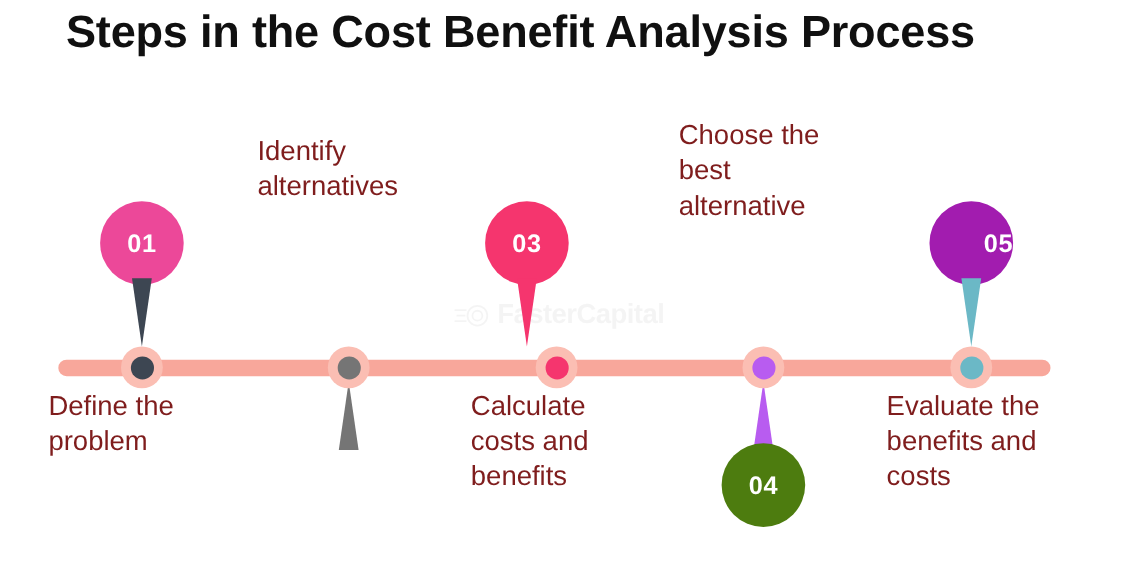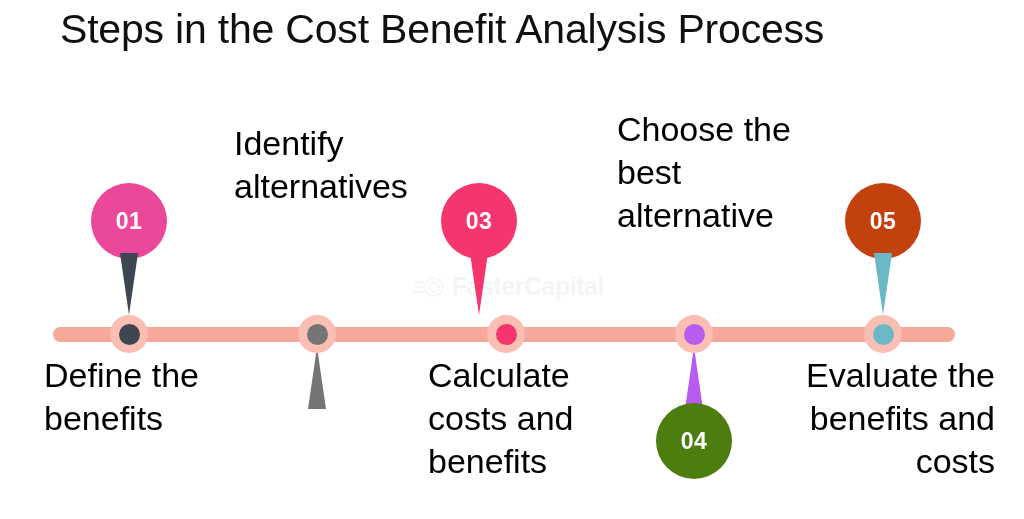--- a/index.html
+++ b/index.html
@@ -22,21 +22,21 @@
     background: #ffffff;
   }
 
   
   #page-title {
     position: absolute;
     left: 60px;
     top: 6px;
     font-family: "Liberation Sans", sans-serif;
     font-size: 41px;
-    font-weight: 400;
+    font-weight: 700;
     color: #101010;
     letter-spacing: -0.2px;
     white-space: nowrap;
   }
 
   
   #watermark {
     position: absolute;
     left: 413px;
     top: 272px;
@@ -126,23 +126,23 @@
   .pin.pin-down .pin-tail {
     border-bottom-width: 62px;
     border-bottom-style: solid;
     margin-bottom: -6px;
   }
 
   
   .step-caption {
     position: absolute;
     font-family: "Liberation Sans", sans-serif;
-    font-size: 34px;
+    font-size: 25px;
     font-weight: 400;
-    color: #000000;
+    color: #7f1d1d;
     line-height: 1.27;
     white-space: pre-line;
   }
 </style>
 </head>
 <body>
 
 <div id="infographic">
 
   <div id="page-title">Steps in the Cost Benefit Analysis Process</div>
@@ -166,21 +166,21 @@
       <div class="pin pin-up" style="left: 129px; top: 183px;">
         <div class="pin-bubble" style="background: #ec4899;">
           <span class="pin-number">01</span>
         </div>
         <div class="pin-tail" style="border-top-color: rgb(61, 70, 82);"></div>
       </div>
       <div class="timeline-marker" style="left: 129px; top: 334px; background: rgb(251, 190, 179);">
         <div class="marker-core" style="background: rgb(61, 70, 82);"></div>
       </div>
       <div class="step-caption" style="left: 44px; top: 354px;">Define the
-benefits</div>
+problem</div>
       <div class="pin pin-down" style="left: 317px; top: 347px;">
         <div class="pin-tail" style="border-bottom-color: rgb(117, 117, 117);"></div>
       </div>
       <div class="timeline-marker" style="left: 317px; top: 334px; background: rgb(251, 190, 179);">
         <div class="marker-core" style="background: rgb(117, 117, 117);"></div>
       </div>
       <div class="step-caption" style="left: 234px; top: 122px;">Identify
 alternatives</div>
       <div class="pin pin-up" style="left: 479px; top: 183px;">
         <div class="pin-bubble" style="background: rgb(245, 53, 110);">
@@ -200,26 +200,26 @@
           <span class="pin-number">04</span>
         </div>
       </div>
       <div class="timeline-marker" style="left: 694px; top: 334px; background: rgb(251, 190, 179);">
         <div class="marker-core" style="background: rgb(184, 92, 240);"></div>
       </div>
       <div class="step-caption" style="left: 617px; top: 108px;">Choose the
 best
 alternative</div>
       <div class="pin pin-up" style="left: 883px; top: 183px;">
-        <div class="pin-bubble" style="background: #c2410c;">
+        <div class="pin-bubble" style="background: #a21caf; justify-content: flex-end;">
           <span class="pin-number">05</span>
         </div>
         <div class="pin-tail" style="border-top-color: rgb(107, 184, 198);"></div>
       </div>
       <div class="timeline-marker" style="left: 883px; top: 334px; background: rgb(251, 190, 179);">
         <div class="marker-core" style="background: rgb(107, 184, 198);"></div>
       </div>
-      <div class="step-caption" style="left: 806px; top: 354px; text-align: right;">Evaluate the
+      <div class="step-caption" style="left: 806px; top: 354px;">Evaluate the
 benefits and
 costs</div>
     </div>
 
 </div>
 
 </body></html>

